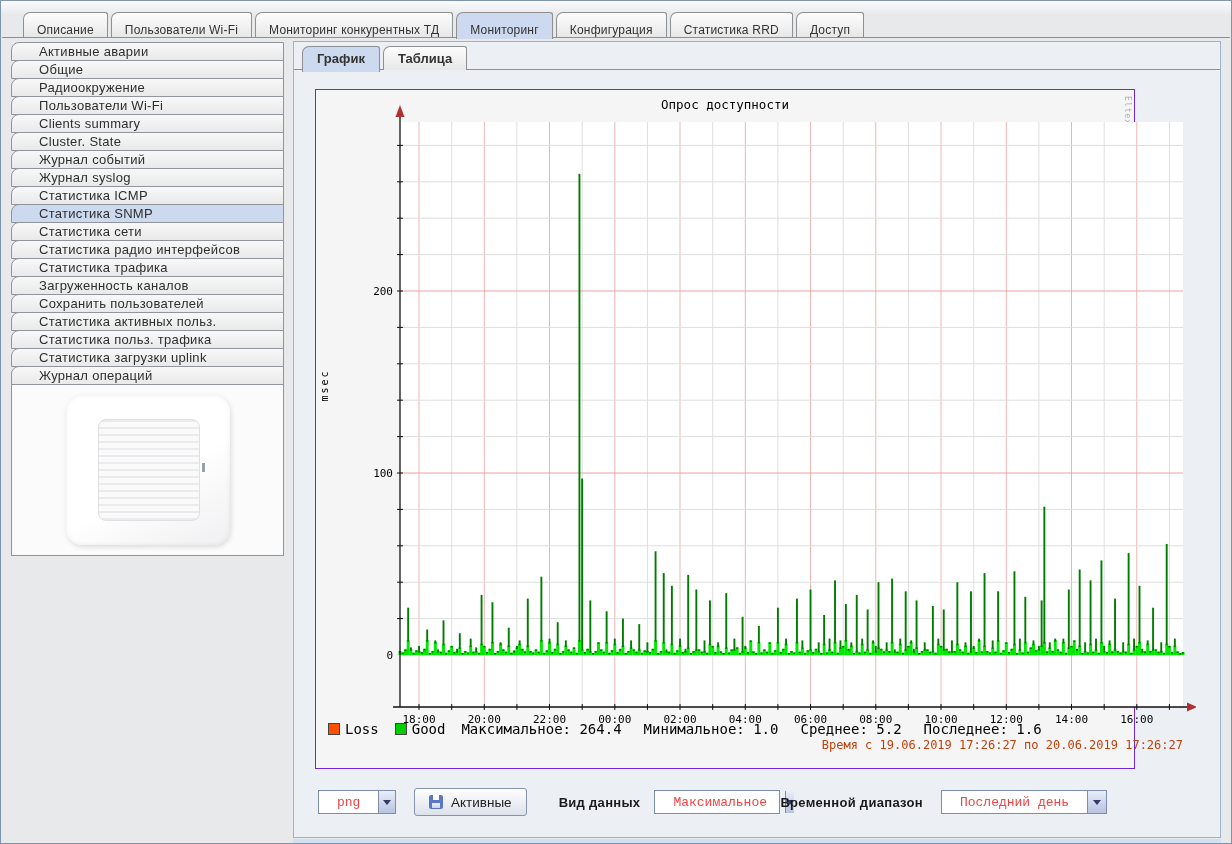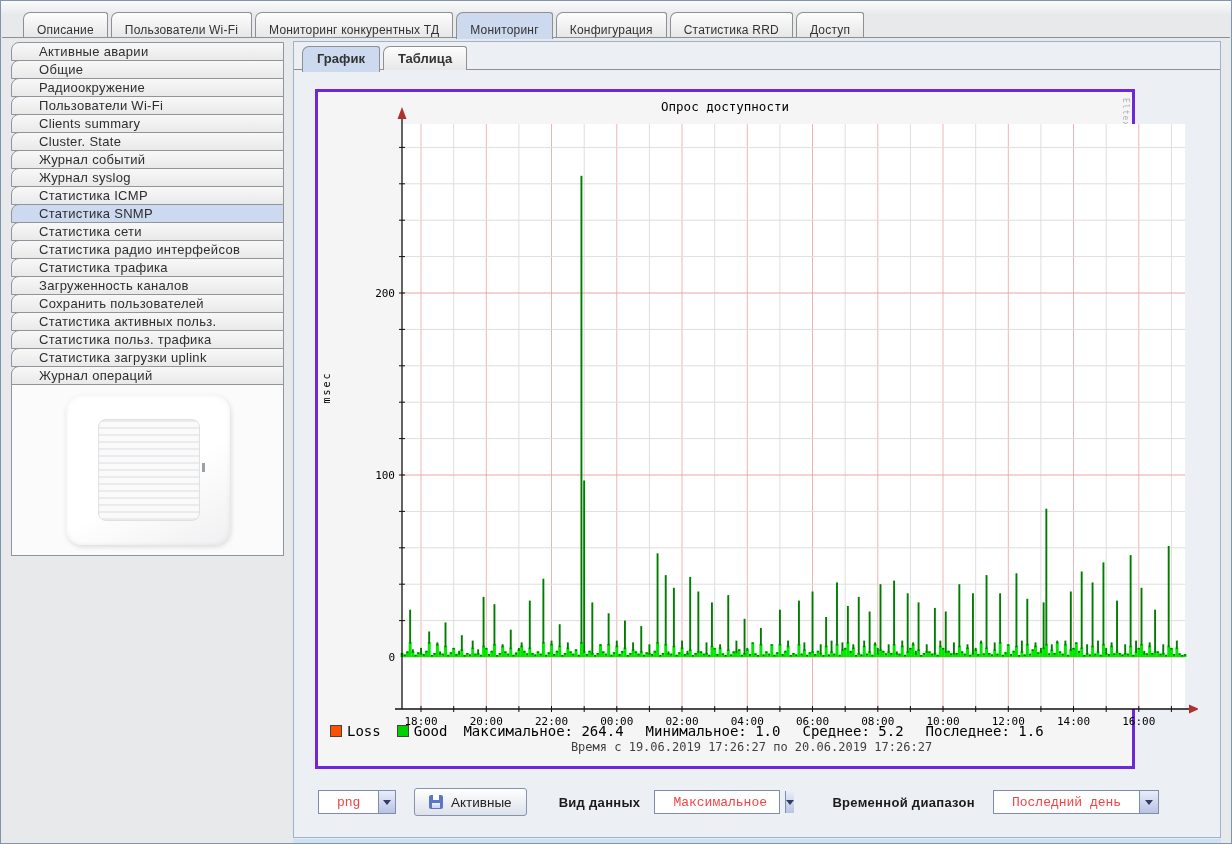--- a/index.html
+++ b/index.html
@@ -32,35 +32,35 @@
         background:#ecf0f4;border:1px solid #9cb2ce;}
   .itabs{position:absolute;left:8px;top:4px;display:flex;gap:3px;z-index:2;}
   .itab{box-sizing:border-box;height:24px;padding:4px 14px 0;border:1px solid #8e8f91;border-bottom:none;
         border-radius:7px 3px 0 0;background:linear-gradient(#fdfdfd,#e7e7e7);
         font-size:13px;font-weight:700;color:#333;cursor:default;}
   .itab.sel{background:#ccd9ee;height:26px;position:relative;z-index:3;}
   .itabs-line{position:absolute;top:27px;left:0;right:0;border-top:1px solid #8e8f91;z-index:1;}
   .bstrip{position:absolute;left:292px;top:838px;width:928px;height:4px;background:#cfe2f4;}
   
   .chart-panel{position:absolute;left:21px;top:47px;width:820px;height:680px;box-sizing:border-box;
-               border:3px solid #6d28d9;background:#f5f5f5;}
+               border:1px solid #6d28d9;background:#f5f5f5;}
   .chart-title{position:absolute;left:0;top:7px;width:100%;text-align:center;
                font-family:"DejaVu Sans Mono",monospace;font-size:12.5px;color:#000;}
   .chart-watermark{position:absolute;right:2px;top:6px;writing-mode:vertical-rl;
                font-family:"DejaVu Sans Mono",monospace;font-size:8px;color:#aeaeae;letter-spacing:1px;}
   .chart-ylabel{position:absolute;left:-8px;top:290px;transform:rotate(-90deg);
                font-family:"DejaVu Sans Mono",monospace;font-size:10px;color:#000;letter-spacing:2px;}
   .chart-svg-wrap{position:absolute;inset:0;}
   .legend-row{position:absolute;left:12px;top:631px;display:flex;align-items:center;
               font-family:"DejaVu Sans Mono",monospace;font-size:14px;color:#000;white-space:nowrap;}
   .lg-sq{display:inline-block;width:10px;height:10px;border:1px solid #444;margin-right:5px;vertical-align:-1px;}
   .lg-item{margin-right:16px;display:flex;align-items:center;}
   .lg-stat{margin-right:22px;}
-  .time-row{position:absolute;left:0;top:648px;width:867px;text-align:center;
-            font-family:"DejaVu Sans Mono",monospace;font-size:12px;color:#404040;}
+  .time-row{position:absolute;left:0;top:648px;width:867px;text-align:right;
+            font-family:"DejaVu Sans Mono",monospace;font-size:12px;color:#c2410c;}
   
   .controls{position:absolute;left:24px;top:746px;display:flex;align-items:center;}
   .combo{display:flex;height:24px;box-sizing:border-box;border:1px solid #7e8cae;background:#fff;
          align-items:stretch;cursor:default;}
   .combo-val{flex:1;display:flex;align-items:center;padding:0 18px;font-size:13px;color:#ef4444;white-space:nowrap;font-family:Liberation Mono, monospace;}
   .combo-btn{width:20px;background:linear-gradient(#e9edf9,#b9c3e2);border-left:1px solid #7e8cae;
          display:flex;align-items:center;justify-content:center;}
   .arr{width:0;height:0;border-left:4px solid transparent;border-right:4px solid transparent;
        border-top:5px solid #333a68;}
   .save-btn{margin-left:18px;height:28px;padding:0 14px;display:inline-flex;gap:8px;align-items:center;
@@ -828,21 +828,21 @@
         <span class="floppy-icon"></span>
         <span>Активные</span>
       </button>
       <span class="ctl-label" style="margin-left:32px">Вид данных</span>
       <div class="combo" style="width:126px;margin-left:14px">
         <span class="combo-val">Максимальное</span>
         <span class="combo-btn">
             <span class="arr"></span>
           </span>
       </div>
-      <span class="ctl-label" style="margin-left:52px">Временной диапазон</span>
+      <span class="ctl-label" style="">Временной диапазон</span>
       <div class="combo" style="width:166px;margin-left:18px">
         <span class="combo-val">Последний день</span>
         <span class="combo-btn">
             <span class="arr"></span>
           </span>
       </div>
     </div>
   </div>
   <div class="bstrip"></div>
 </div>

